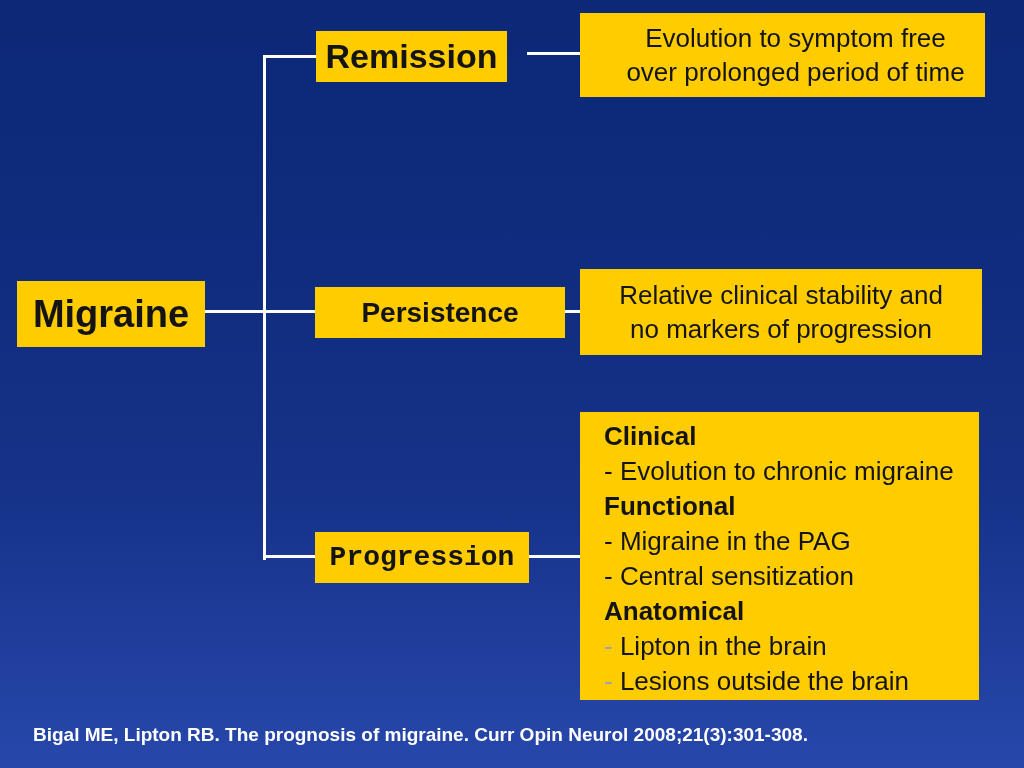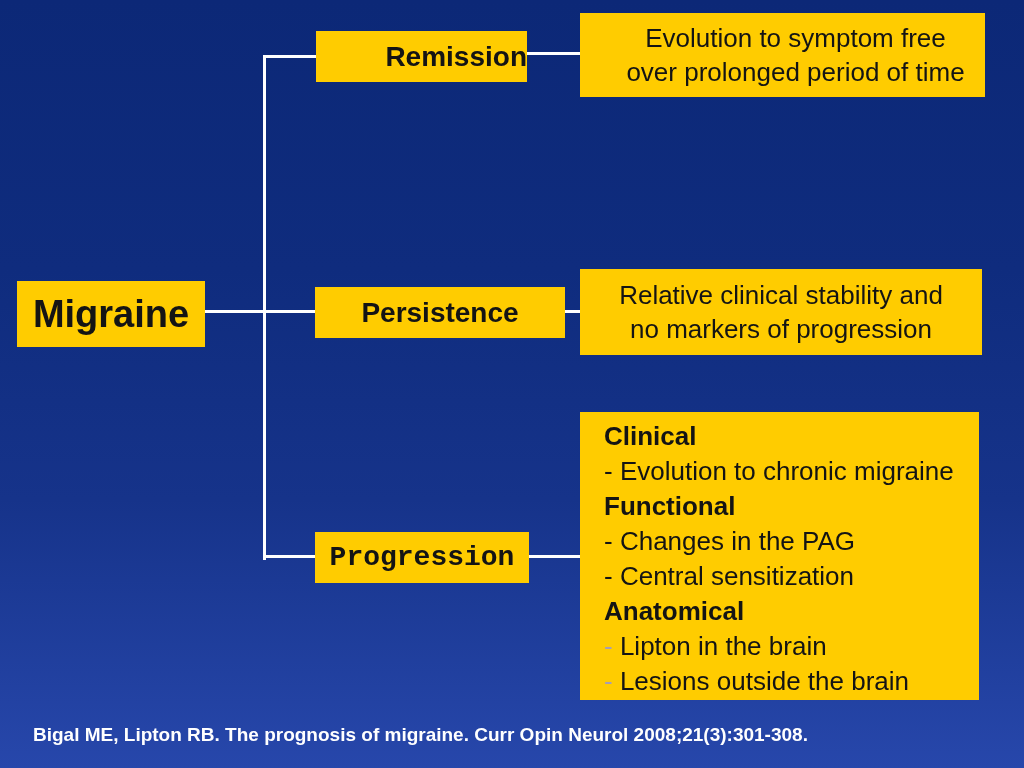--- a/index.html
+++ b/index.html
@@ -23,21 +23,21 @@
     align-items: center;
     justify-content: center;
     text-align: center;
     box-sizing: border-box;
   }
   .node { font-weight: bold; }
   .node-root {
     left: 17px; top: 281px; width: 188px; height: 66px;
     font-size: 38px;
   }
-  .node-remission   { left: 316px; top: 31px;  width: 211px; height: 51px; font-size: 28px; justify-content: flex-end; }
+  .node-remission   { left: 316px; top: 31px;  width: 191px; height: 51px; font-size: 34px; }
   .node-persistence { left: 315px; top: 287px; width: 250px; height: 51px; font-size: 28px; }
   .node-progression { left: 315px; top: 532px; width: 214px; height: 51px; font-size: 28px; font-family: Liberation Mono, monospace; }
   .desc {
     font-size: 26px;
     line-height: 34px;
     flex-direction: column;
   }
   .desc-remission   { left: 580px; top: 13px;  width: 405px; height: 84px; padding-left: 26px; }
   .desc-persistence { left: 580px; top: 269px; width: 402px; height: 86px; }
   .detail-box {
@@ -110,21 +110,21 @@
     </div>
     <div class="detail-line">
       <span class="dash">-</span>
       <span>Evolution to chronic migraine</span>
     </div>
     <div class="detail-line detail-header">
       <span>Functional</span>
     </div>
     <div class="detail-line">
       <span class="dash">-</span>
-      <span>Changes in the PAG</span>
+      <span>Migraine in the PAG</span>
     </div>
     <div class="detail-line">
       <span class="dash">-</span>
       <span>Central sensitization</span>
     </div>
     <div class="detail-line detail-header">
       <span>Anatomical</span>
     </div>
     <div class="detail-line">
       <span class="dash muted">-</span>

